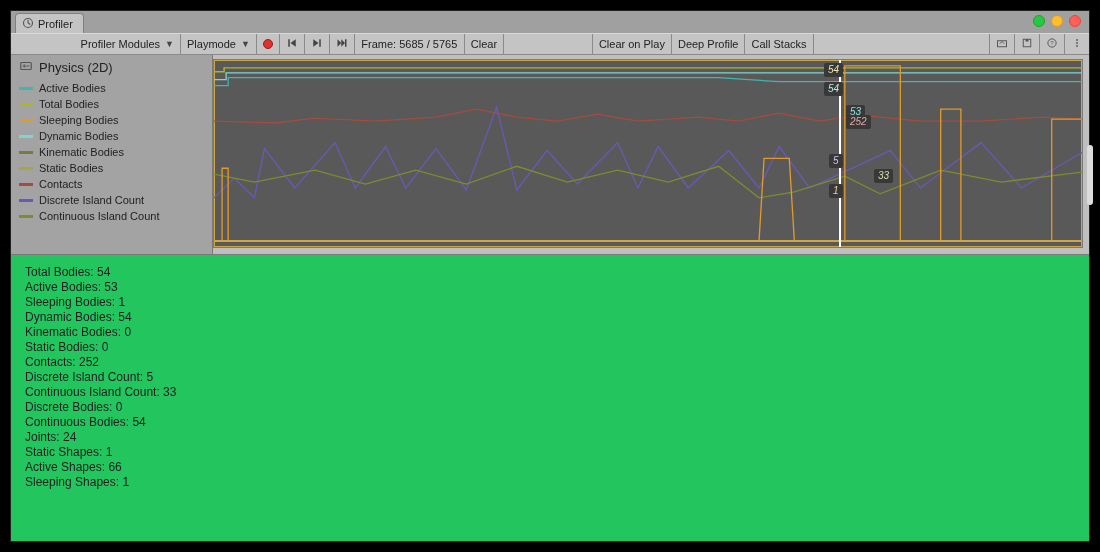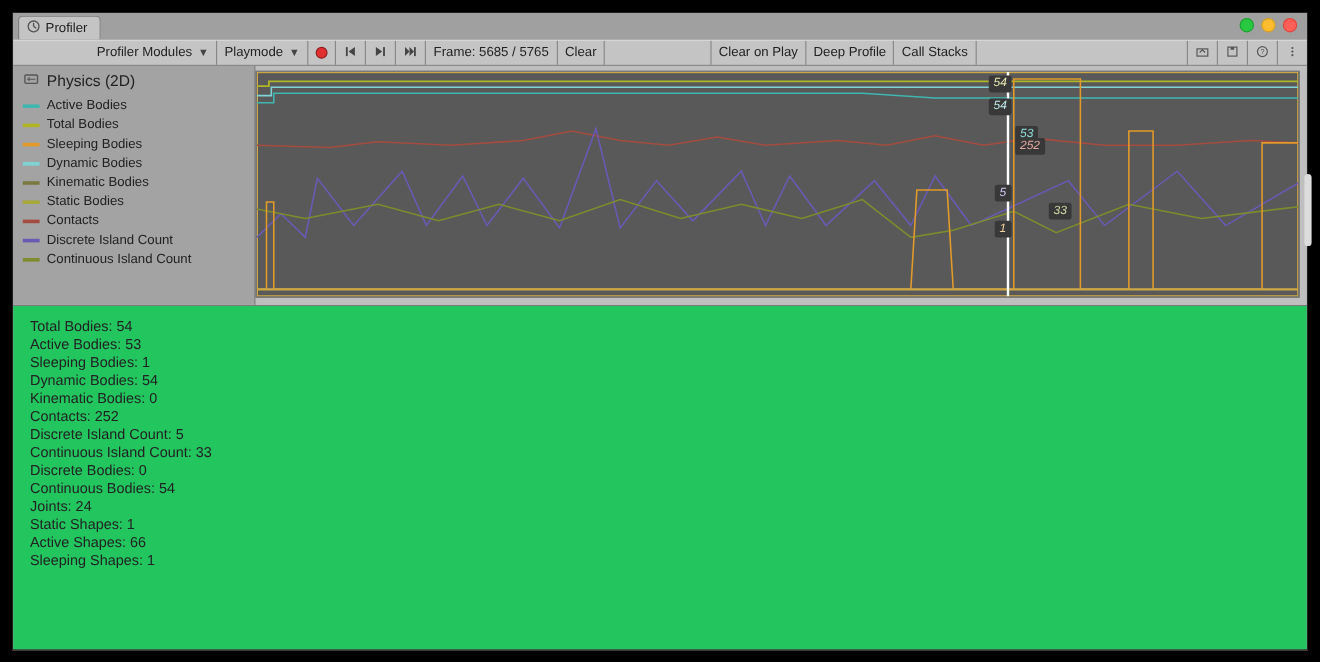--- a/index.html
+++ b/index.html
@@ -232,20 +232,21 @@
     </div>
   </div>
 
   <div class="details" id="details">
 
   <div class="details-row">Total Bodies: 54</div>
       <div class="details-row">Active Bodies: 53</div>
       <div class="details-row">Sleeping Bodies: 1</div>
       <div class="details-row">Dynamic Bodies: 54</div>
       <div class="details-row">Kinematic Bodies: 0</div>
+      <div class="details-row">Static Bodies: 0</div>
       <div class="details-row">Contacts: 252</div>
       <div class="details-row">Discrete Island Count: 5</div>
       <div class="details-row">Continuous Island Count: 33</div>
       <div class="details-row">Discrete Bodies: 0</div>
       <div class="details-row">Continuous Bodies: 54</div>
       <div class="details-row">Joints: 24</div>
       <div class="details-row">Static Shapes: 1</div>
       <div class="details-row">Active Shapes: 66</div>
       <div class="details-row">Sleeping Shapes: 1</div>
     </div>

